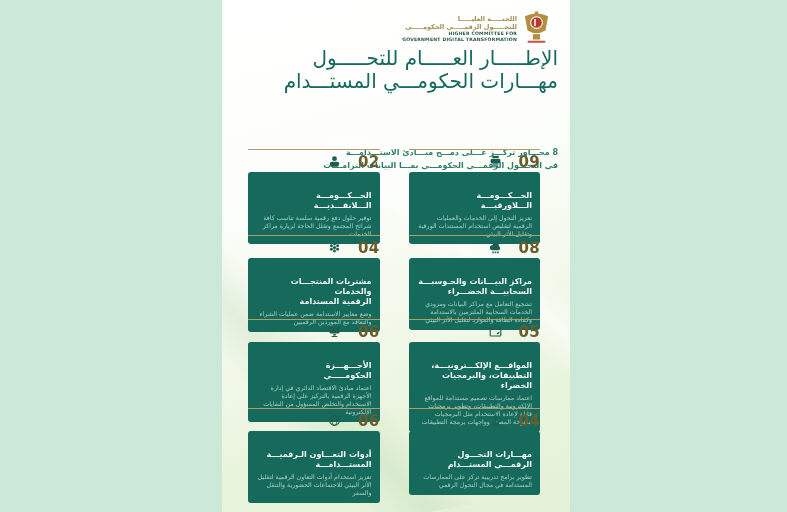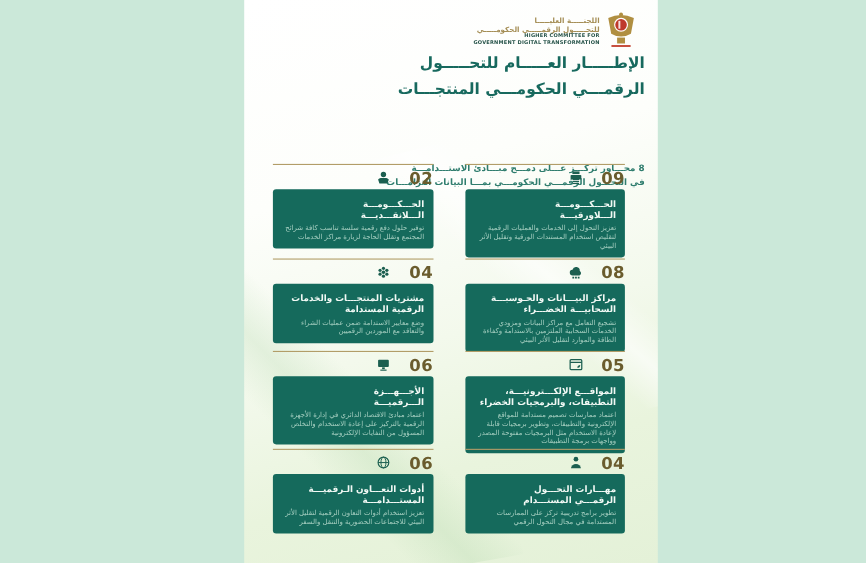--- a/index.html
+++ b/index.html
@@ -2,54 +2,54 @@
 <html lang="ar"><head>
 <meta charset="utf-8">
 <style>
   html,body{margin:0;padding:0;}
   body{
     width:787px;height:512px;overflow:hidden;position:relative;
     background:#cbe8d9;
     font-family:"DejaVu Sans","Liberation Sans",sans-serif;
   }
   .poster{
-    position:absolute;left:222px;top:0;width:376px;height:512px;
+    position:absolute;left:222px;top:0;width:348px;height:512px;
     direction:rtl;overflow:hidden;
     background:linear-gradient(165deg,#ffffff 0%,#fdfefb 32%,#f3f9ec 58%,#e9f4dd 78%,#e4f1d8 100%);
   }
   .wave{position:absolute;pointer-events:none;}
   .wave1{top:110px;right:-60px;width:320px;height:280px;
     background:linear-gradient(55deg,transparent 42%,rgba(255,255,255,.6) 50%,transparent 58%);
     transform:rotate(-14deg);}
   .wave2{bottom:-20px;left:-70px;width:300px;height:300px;
     background:linear-gradient(55deg,transparent 40%,rgba(176,214,170,.28) 50%,transparent 60%);
     transform:rotate(-10deg);}
   
   .logo{position:absolute;top:10px;right:20px;direction:ltr;display:flex;align-items:center;gap:6px;}
   .logo-text{text-align:right;}
   .logo-ar{font-size:6.5px;font-weight:700;color:#a58e56;line-height:8px;}
   .logo-en{font-size:4.6px;font-weight:700;color:#27544a;line-height:6px;letter-spacing:.2px;direction:ltr;}
   
   .title-block{position:absolute;top:47px;right:12px;left:12px;text-align:right;}
-  .title-line{display:block;font-size:14px;line-height:23px;font-weight:700;color:#17695e;}
+  .title-line{display:block;font-size:20px;line-height:23px;font-weight:400;color:#17695e;}
   .subtitle-block{position:absolute;top:99px;right:12px;left:12px;text-align:right;margin-top:47px;}
   .subtitle-line{display:block;font-size:8px;line-height:13px;font-weight:600;color:#2f7d6e;}
   
   .cards{
     position:absolute;top:149px;right:30px;left:26px;
     display:grid;grid-template-columns:1fr 1fr;column-gap:29px;
     grid-template-rows:86px 84px 89px 85px;
   }
   .card{position:relative;}
   .card-line{border-top:1.5px solid #b29d68;margin-bottom:2px;}
   .card-head{display:flex;align-items:center;gap:17px;height:19px;}
   .card-number{font-size:15px;font-weight:800;color:#6a5c2d;letter-spacing:.3px;}
   .card-icon{display:inline-flex;align-items:center;}
   .card-icon svg{display:block;}
-  .card-box{background:#156a5c;border-radius:3px;padding:9px 8px 6px;margin-top:1px;}
+  .card-box{background:#156a5c;border-radius:3px;padding:19px 8px 6px;margin-top:1px;}
   .card-title{font-size:8px;font-weight:700;color:#f2f9f5;line-height:1.25;white-space:pre-line;margin-bottom:3px;}
   .card-body{font-size:6.3px;color:#a6cfc1;line-height:1.26;}
 </style>
 </head>
 <body>
 
 <div class="poster">
   <div class="wave wave1"></div>
   <div class="wave wave2"></div>
 
@@ -68,21 +68,21 @@
         <circle cx="15" cy="14" r="6.5" fill="#bf392b"></circle>
         <circle cx="15" cy="14" r="6.5" fill="none" stroke="#ffffff" stroke-width="1.2"></circle>
         <rect x="12.3" y="10" width="2" height="8" fill="#ffffff" opacity="0.85"></rect>
         <rect x="5" y="34.5" width="20" height="2" rx="1" fill="#c75040"></rect>
       </svg>
     </span>
   </div>
 
   <div class="title-block">
     <span class="title-line">الإطـــــار العـــــام للتحـــــول</span>
-    <span class="title-line">الرقمـــي الحكومـــي المنتجـــات</span>
+    <span class="title-line">مهـــارات الحكومـــي المستـــدام</span>
   </div>
 
   <div class="subtitle-block">
     <span class="subtitle-line">8 محـــاور تركـــز عـــلى دمـــج مبـــادئ الاستـــدامـــة</span>
     <span class="subtitle-line">في التحـــول الرقمـــي الحكومـــي بمـــا البيانات التزامـــات</span>
   </div>
 
   <div class="cards">
 
     <div class="card">
@@ -193,21 +193,21 @@
         <span class="card-icon">
           <svg width="13" height="13" viewBox="0 0 16 16" fill="#1c5f50">
             <rect x="2" y="2.5" width="12" height="8" rx="1"></rect>
             <rect x="6.5" y="11" width="3" height="2"></rect>
             <rect x="4.5" y="13.5" width="7" height="1.3"></rect>
           </svg>
         </span>
       </div>
       <div class="card-box">
         <div class="card-title">الأجـــهـــزة
-الـــرقميـــة</div>
+الحكومـــــي</div>
         <div class="card-body">اعتماد مبادئ الاقتصاد الدائري في إدارة الأجهزة الرقمية بالتركيز على إعادة الاستخدام والتخلص المسؤول من النفايات الإلكترونية</div>
       </div>
     </div>
 
     <div class="card">
       <div class="card-line"></div>
       <div class="card-head">
         <span class="card-number">04</span>
         <span class="card-icon">
           <svg width="13" height="13" viewBox="0 0 16 16" fill="#1c5f50">

